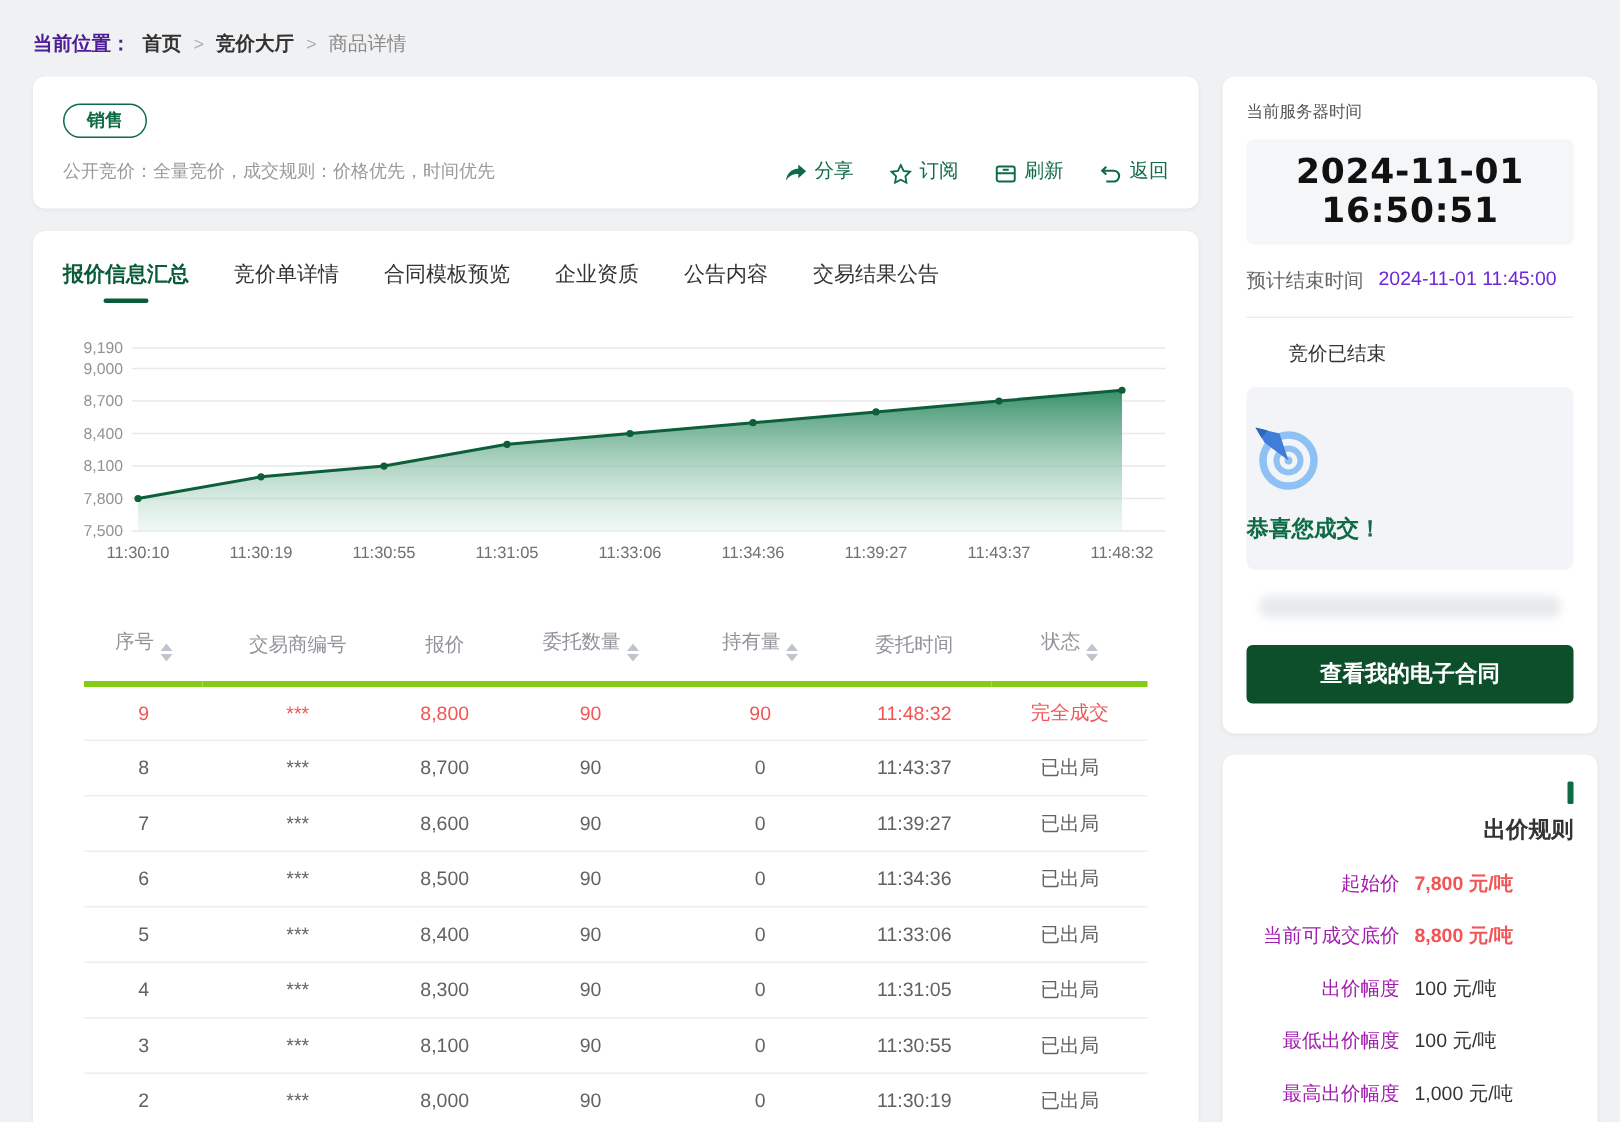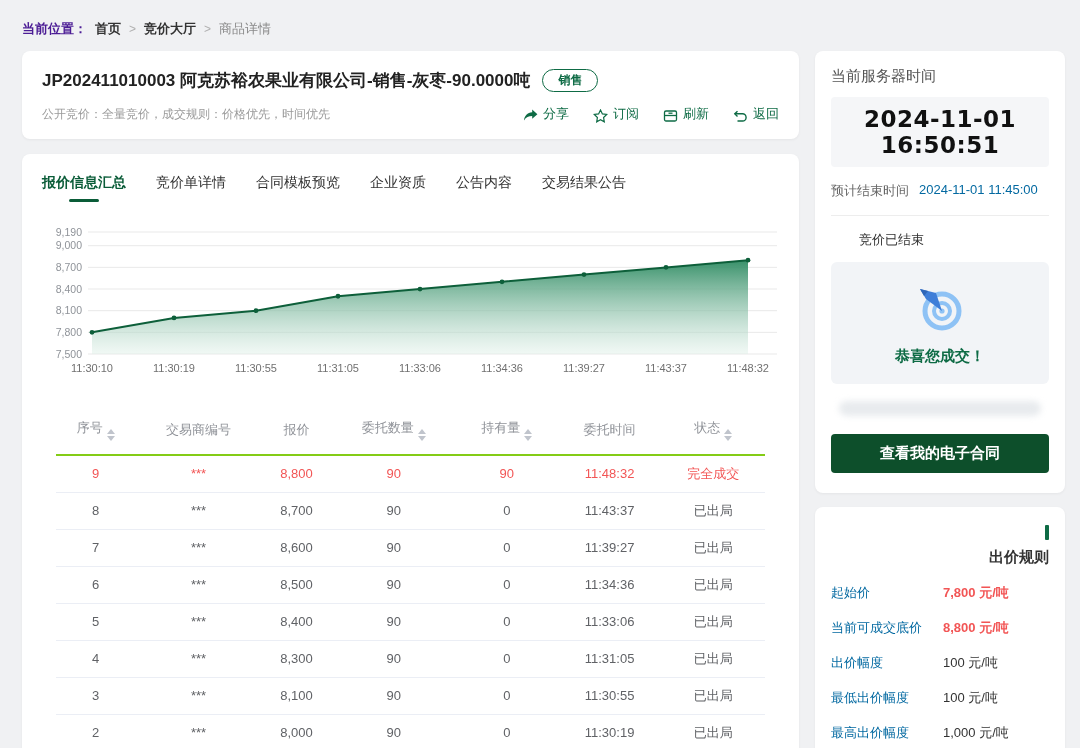--- a/index.html
+++ b/index.html
@@ -40,46 +40,46 @@
   .content-card { padding:18px 20px 6px 20px; }
   .tabs { display:flex; gap:30px; }
   .tab { font-size:14px; color:#333; padding:2px 0 12px 0; cursor:pointer; position:relative; }
   .tab.active { color:#0a5c38; font-weight:bold; }
   .tab.active::after { content:""; position:absolute; left:50%; transform:translateX(-50%); bottom:2px; width:30px; height:3px; border-radius:2px; background:#0a5c38; }
 
   .chart-wrap { margin-top:16px; }
 
   .table-wrap { margin-top:24px; padding:0 14px; }
   table { width:100%; border-collapse:collapse; font-size:13px; }
-  th { color:#909399; font-weight:normal; padding:10px 4px 13px 4px; text-align:center; border-bottom:2px solid #84cc16; white-space:nowrap; }
+  th { color:#909399; font-weight:normal; padding:10px 4px 13px 4px; text-align:center; border-bottom:4px solid #84cc16; white-space:nowrap; }
   td { color:#606266; text-align:center; padding:0 4px; height:37px; border-bottom:1px solid #ebeef5; }
   tr.highlight td { color:#f25555; }
   .caret { display:inline-flex; flex-direction:column; margin-left:4px; vertical-align:-2px; }
   .caret i { display:block; width:0; height:0; border-left:4px solid transparent; border-right:4px solid transparent; }
   .caret .up { border-bottom:5px solid #c0c4cc; margin-bottom:2px; }
   .caret .down { border-top:5px solid #c0c4cc; }
 
   
   .time-card { padding:16px 16px 20px 16px; }
-  .side-label { font-size:15px; color:#555; }
+  .side-label { font-size:11px; color:#555; }
   .time-box { background:#f5f6f8; border-radius:4px; text-align:center; font-size:23px; font-weight:bold; color:#111; padding:9px 0; margin:11px 0 15px 0; letter-spacing:0.5px; font-family:"DejaVu Sans",sans-serif; }
   .end-row { font-size:13px; color:#666; display:flex; gap:10px; }
-  .end-value { color:#0369a1; }
+  .end-value { color:#6d28d9; }
   .divider { border:none; border-top:1px solid #ededed; margin:15px 0; }
   .status-text { font-size:13px; color:#333; margin-bottom:13px;margin-left:28px; }
-  .result-box { background:#f2f4f7; border-radius:6px; padding:20px 0 18px 0; text-align:center; }
+  .result-box { background:#f2f4f7; border-radius:6px; padding:20px 0 18px 0; text-align:left; }
   .result-text { color:#0e6b45; font-weight:bold; font-size:15px; margin-top:10px; }
   .blur-bar { height:15px; background:#e8ebee; border-radius:8px; filter:blur(3px); margin:17px 8px 18px 8px; }
   .contract-btn { width:100%; background:#0d4f2b; color:#fff; font-size:15px; font-weight:bold; border:none; border-radius:4px; padding:10px 0; cursor:pointer; font-family:inherit; }
 
   .rules-card { padding:18px 16px 24px 16px; }
   .rules-title { display:flex; align-items:flex-end; gap:8px; font-size:15px; font-weight:bold; color:#333;flex-direction:column; }
   .rules-bar { width:4px; height:15px; background:#0e6b45; border-radius:1px; }
   .rule-row { display:flex; margin-top:17px; font-size:13px; align-items:baseline; }
-  .rule-label { width:102px; color:#0369a1; flex:none; }
+  .rule-label { width:102px; text-align:right; color:#a21caf; flex:none; }
   .rule-value { margin-left:10px; color:#333; }
   .rule-value.red { color:#f25555; font-weight:bold; }
 
   .chart-svg text { font-family:"Liberation Sans","DejaVu Sans",sans-serif; }
 </style>
 </head>
 <body>
 
 <div class="page">
 
@@ -93,21 +93,20 @@
         <span class="bc-item current">商品详情</span>
       </span>
   </div>
 
   <div class="layout">
 
     <div class="main-col">
 
       <div class="card title-card">
         <div class="title-row">
-          <h1 class="page-title">JP202411010003 阿克苏裕农果业有限公司-销售-灰枣-90.0000吨</h1>
           <span class="sale-badge">销售</span>
         </div>
         <div class="sub-row">
           <span class="subtitle">公开竞价：全量竞价，成交规则：价格优先，时间优先</span>
           <span class="actions">
               <button class="action-btn">
                 <span>
                   <svg width="15" height="14" viewBox="0 0 15 14" fill="#0e6b45">
                     <path d="M9.2 0.6 L14.4 5.2 L9.2 9.8 L9.2 7.0 C5.6 7.0 3.0 8.2 1.0 11.4 C1.4 7.0 4.4 3.6 9.2 3.3 Z"></path>
                   </svg>

